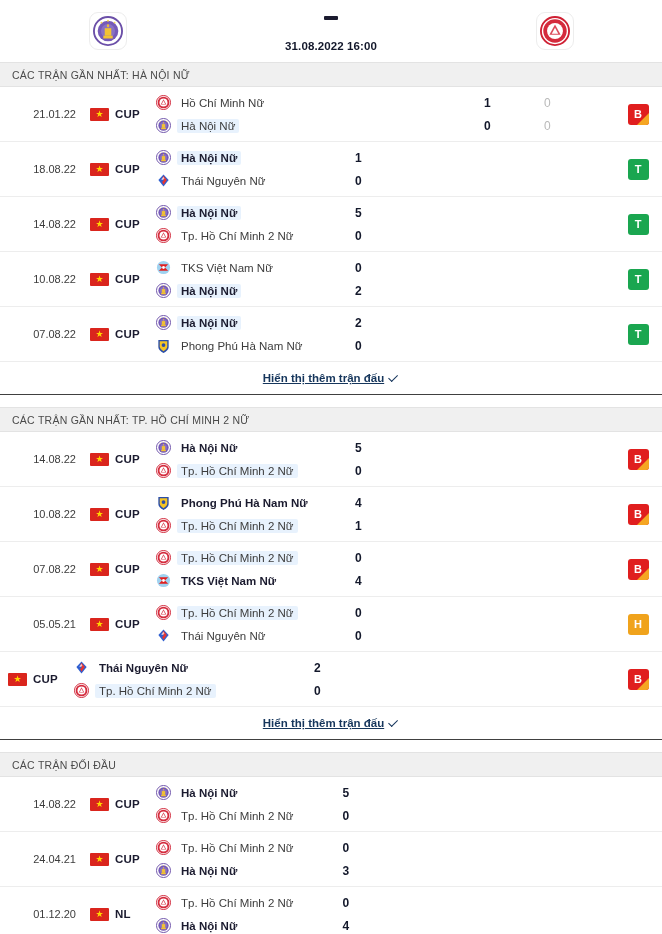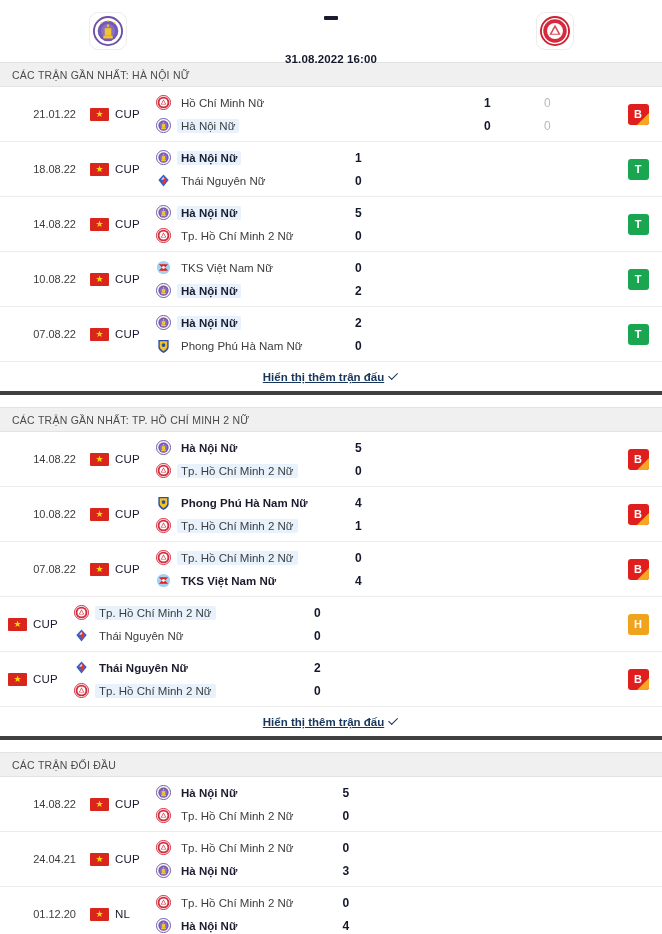--- a/index.html
+++ b/index.html
@@ -34,21 +34,20 @@
     background: #fff;
     display: flex; align-items: center; justify-content: center;
   }
   .hdr-center {
     flex: 1;
     display: flex;
     flex-direction: column;
     align-items: center;
     justify-content: flex-start;
     padding-top: 10px;
-    gap: 13px;
   }
   .hdr-dash {
     width: 14px; height: 4px;
     background: #1b1b2f;
     border-radius: 1px;
     margin-bottom: 20px;
   }
   .hdr-datetime {
     font-size: 11.5px;
     font-weight: bold;
@@ -96,21 +95,21 @@
   .flag {
     width: 19px; height: 13px;
     background: #da251d;
     display: flex; align-items: center; justify-content: center;
     flex: none;
     border-radius: 1px;
   }
   .flag .star { color: #ffd700; font-size: 9px; line-height: 1; }
   .comp-name {
     font-size: 11.5px;
-    font-weight: normal;
+    font-weight: bold;
     color: #1b1b2f;
     letter-spacing: .2px;
   }
 
   .cell-teams {
     flex: 1;
     display: flex;
     flex-direction: column;
     justify-content: space-between;
     gap: 6px;
@@ -193,21 +192,21 @@
   .badge span { position: relative; z-index: 2; }
 
   
   .show-more {
     height: 33px;
     display: flex;
     align-items: center;
     justify-content: center;
     gap: 6px;
     background: #fff;
-    border-bottom: 4px solid #404040;
+    border-bottom: 1px solid #404040;
   }
   .show-more-text {
     font-size: 11.5px;
     font-weight: bold;
     color: #16365c;
     text-decoration: underline;
     cursor: pointer;
   }
   .chev {
     width: 9px; height: 5px;
@@ -628,20 +627,21 @@
       <div class="cell-spacer"></div>
 
       <div class="cell-badge">
         <div class="badge" style="background:#e01e1e">
           <i class="corner"></i>
           <span>B</span>
         </div>
       </div>
     </div>
     <div class="match-row">
+      <div class="cell-date">05.05.21</div>
       <div class="cell-comp">
         <div class="flag">
           <span class="star">★</span>
         </div>
         <div class="comp-name">CUP</div>
       </div>
       <div class="cell-teams">
         <div class="team-line">
           <span class="team-logo"><svg width="15" height="15" viewBox="0 0 32 32">
         <circle cx="16" cy="16" r="15" fill="#fff" stroke="#cf2033" stroke-width="2"></circle>

